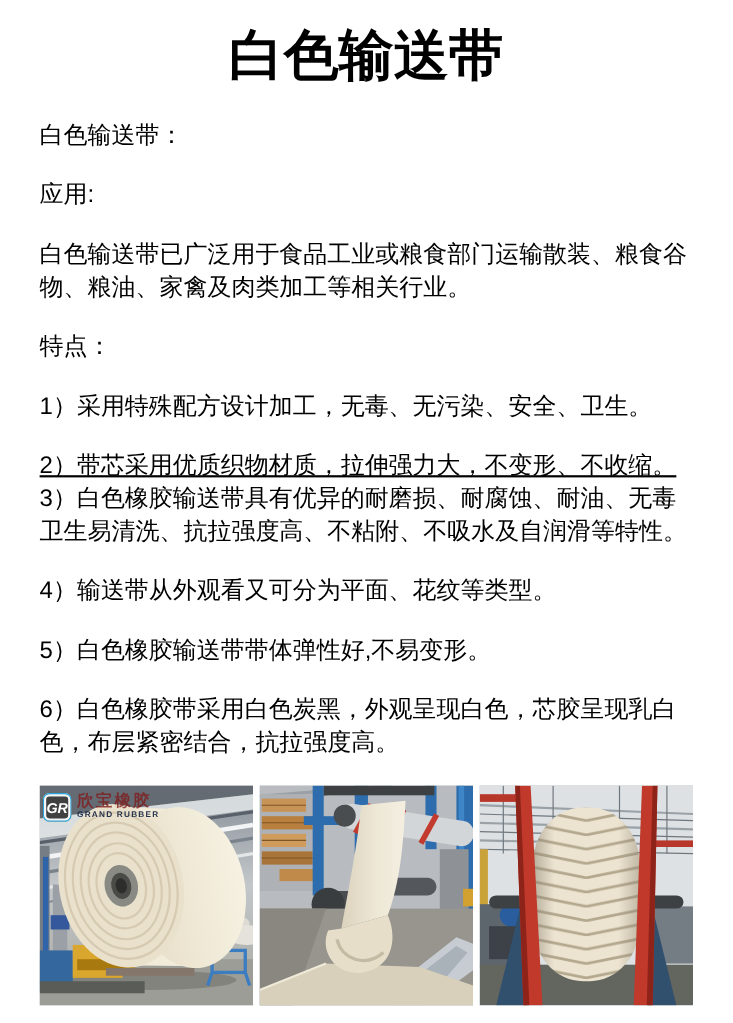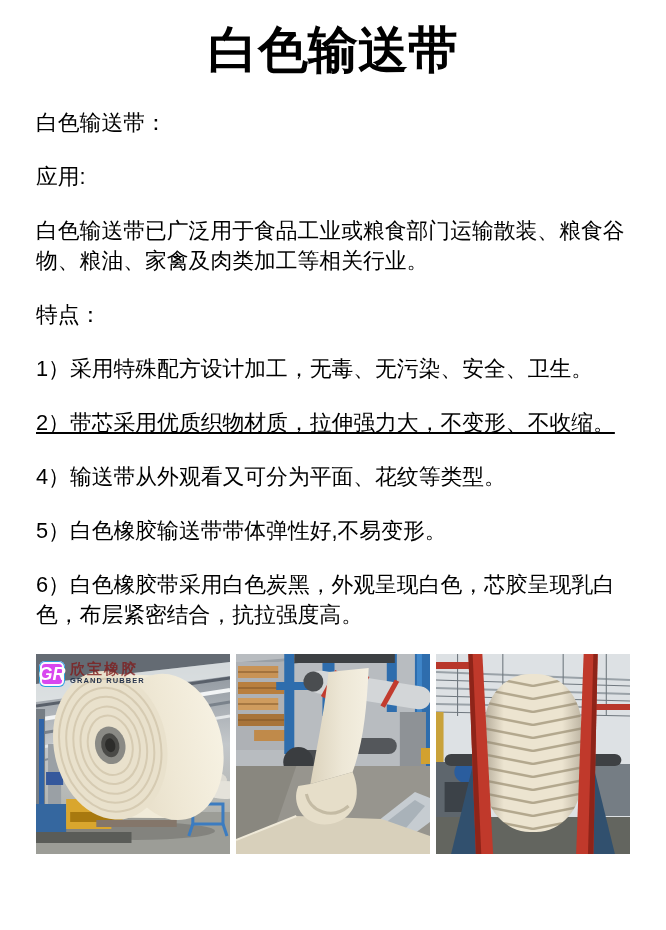--- a/index.html
+++ b/index.html
@@ -20,22 +20,22 @@
   p.mt0 { margin-top: 0; }
   .photos { display: flex; gap: 6px; margin-top: 24px; }
   figure.photo {
     flex: 1; height: 200px; margin: 0; position: relative; overflow: hidden;
     background: #c6cacd;
   }
   figure.photo svg { width: 100%; height: 100%; display: block; }
   .logo { position: absolute; top: 7px; left: 3px; display: flex; gap: 5px; align-items: flex-start; }
   .logo-mark {
     width: 26px; height: 26px; flex: 0 0 26px;
-    background: #d946ef; border-radius: 6px;
-    color: #fff; font-weight: bold; font-style: italic; font-size: 18px;
+    background: #404040; border-radius: 6px;
+    color: #fff; font-weight: bold; font-style: italic; font-size: 13px;
     display: flex; align-items: center; justify-content: center;
     box-shadow: inset 0 0 0 1px #29a3dc, inset 0 0 0 3px rgba(255,255,255,0.95);
     text-align: center;
   }
   .logo-cn {
     color: #7f1d1d; font-size: 15px; font-weight: bold;
     letter-spacing: 2px; line-height: 1; opacity: 0.8;
   }
   .logo-en {
     color: #14233f; font-size: 7.5px; font-weight: bold;
@@ -48,20 +48,21 @@
 <div class="page">
 
   <h1 class="title">白色输送带</h1>
 
   <p class="block">白色输送带：</p>
   <p class="block">应用:</p>
   <p class="block">白色输送带已广泛用于食品工业或粮食部门运输散装、粮食谷物、粮油、家禽及肉类加工等相关行业。</p>
   <p class="block">特点：</p>
   <p class="block">1）采用特殊配方设计加工，无毒、无污染、安全、卫生。</p>
   <p class="block mb0">2）带芯采用优质织物材质，拉伸强力大，不变形、不收缩。</p>
+  <p class="block mt0">3）白色橡胶输送带具有优异的耐磨损、耐腐蚀、耐油、无毒卫生易清洗、抗拉强度高、不粘附、不吸水及自润滑等特性。</p>
   <p class="block">4）输送带从外观看又可分为平面、花纹等类型。</p>
   <p class="block">5）白色橡胶输送带带体弹性好,不易变形。</p>
   <p class="block">6）白色橡胶带采用白色炭黑，外观呈现白色，芯胶呈现乳白色，布层紧密结合，抗拉强度高。</p>
 
   <div class="photos">
 
     <figure class="photo" title="白色输送带大卷 - 工厂车间">
       <svg viewBox="0 0 193 200" preserveAspectRatio="none">
         <defs>
           <linearGradient id="p1bg" x1="0" y1="0" x2="0" y2="1">

